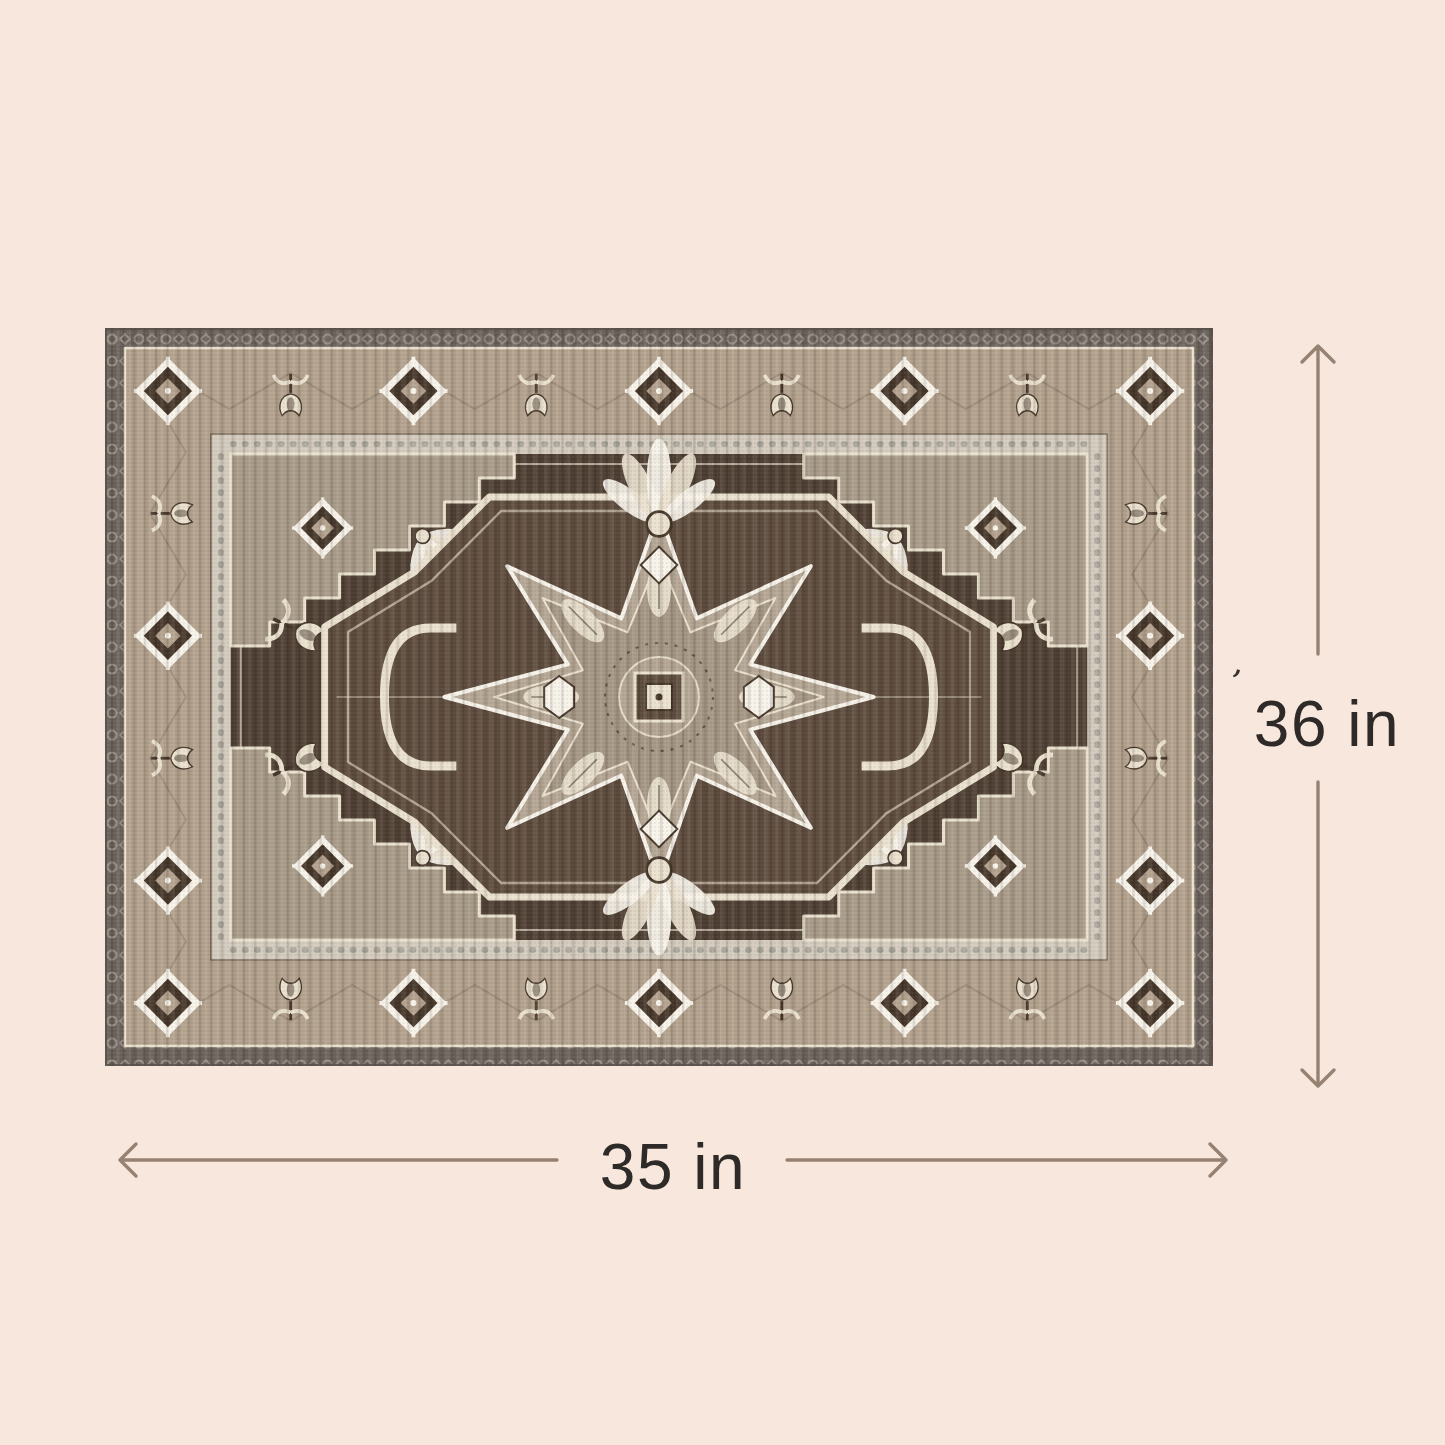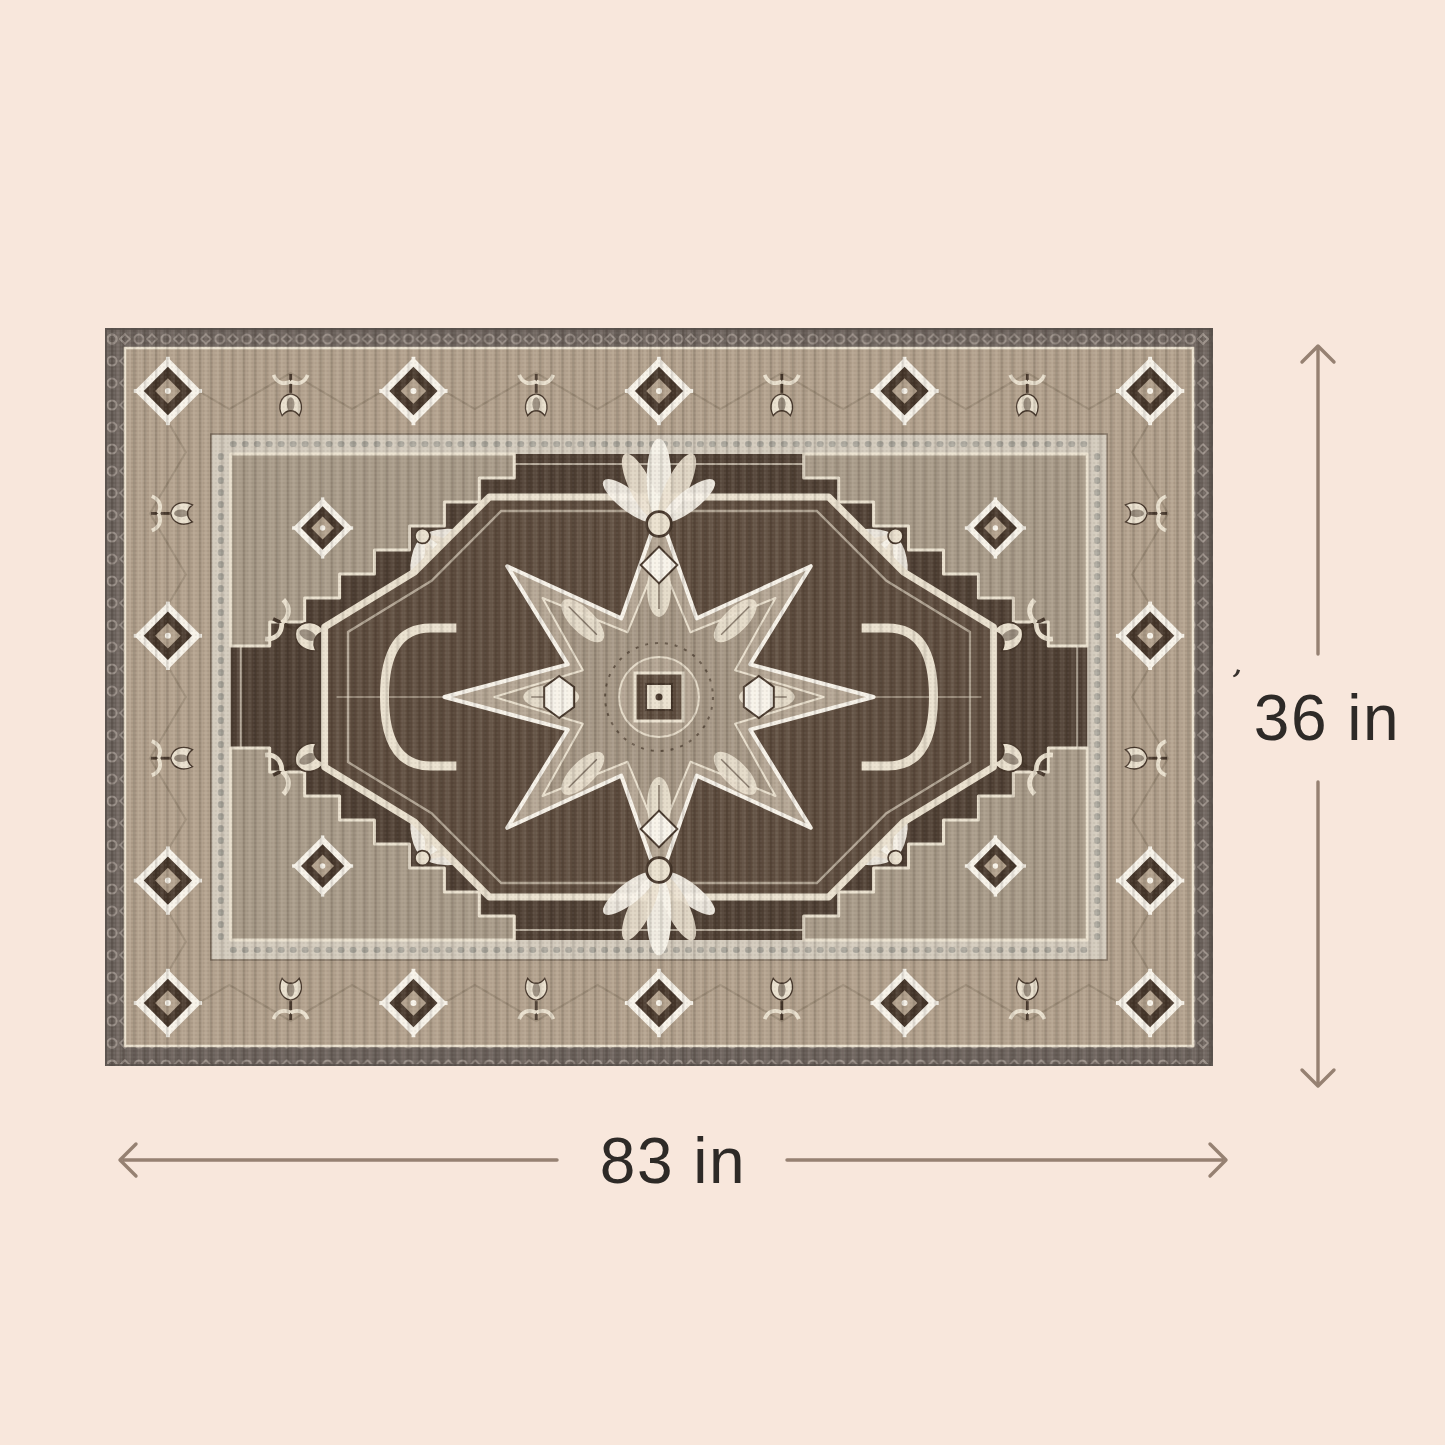--- a/index.html
+++ b/index.html
@@ -13,20 +13,21 @@
   .rug svg{display:block;width:100%;height:100%;}
   .ann{position:absolute;left:0;top:0;width:1445px;height:1445px;pointer-events:none;}
   .ann line,.ann polyline{
     stroke:var(--c-annotation,#8b7566);stroke-width:3.4;fill:none;
     stroke-linecap:round;stroke-linejoin:round;opacity:.9;
   }
   .dim{
     position:absolute;transform:translate(-50%,-50%);
     font-size:64px;letter-spacing:1.5px;color:var(--c-text,#2e2a27);
     white-space:nowrap;
+    margin-top:6px;
   }
   .dim-h{left:1327px;top:718px;}
   .dim-w{left:673px;top:1161px;}
   .stray{
     position:absolute;left:1229px;top:662px;font-size:34px;
     color:var(--c-stray,#38322d);transform:rotate(14deg);
     font-family:"DejaVu Serif",serif;
   }
 </style>
 </head>
@@ -217,15 +218,15 @@
     </g>
     <g>
       <line x1="124" y1="1160" x2="557" y2="1160"></line>
       <line x1="787" y1="1160" x2="1222" y2="1160"></line>
       <polyline points="136,1144 120,1160 136,1176"></polyline>
       <polyline points="1210,1144 1226,1160 1210,1176"></polyline>
     </g>
   </svg>
 
   <div class="dim dim-h">36 in</div>
-  <div class="dim dim-w">83 in</div>
+  <div class="dim dim-w">35 in</div>
   <span class="stray">’</span>
 </div>
 
 </body></html>

